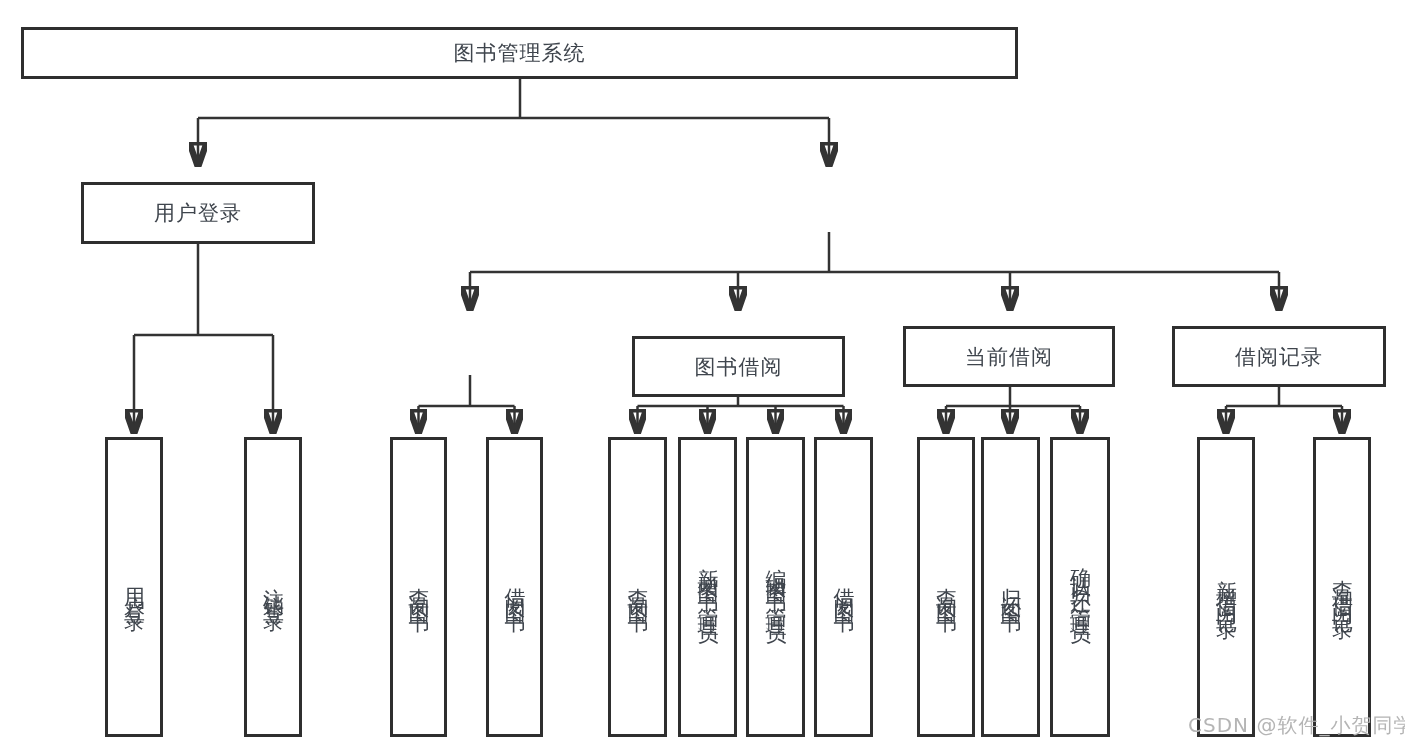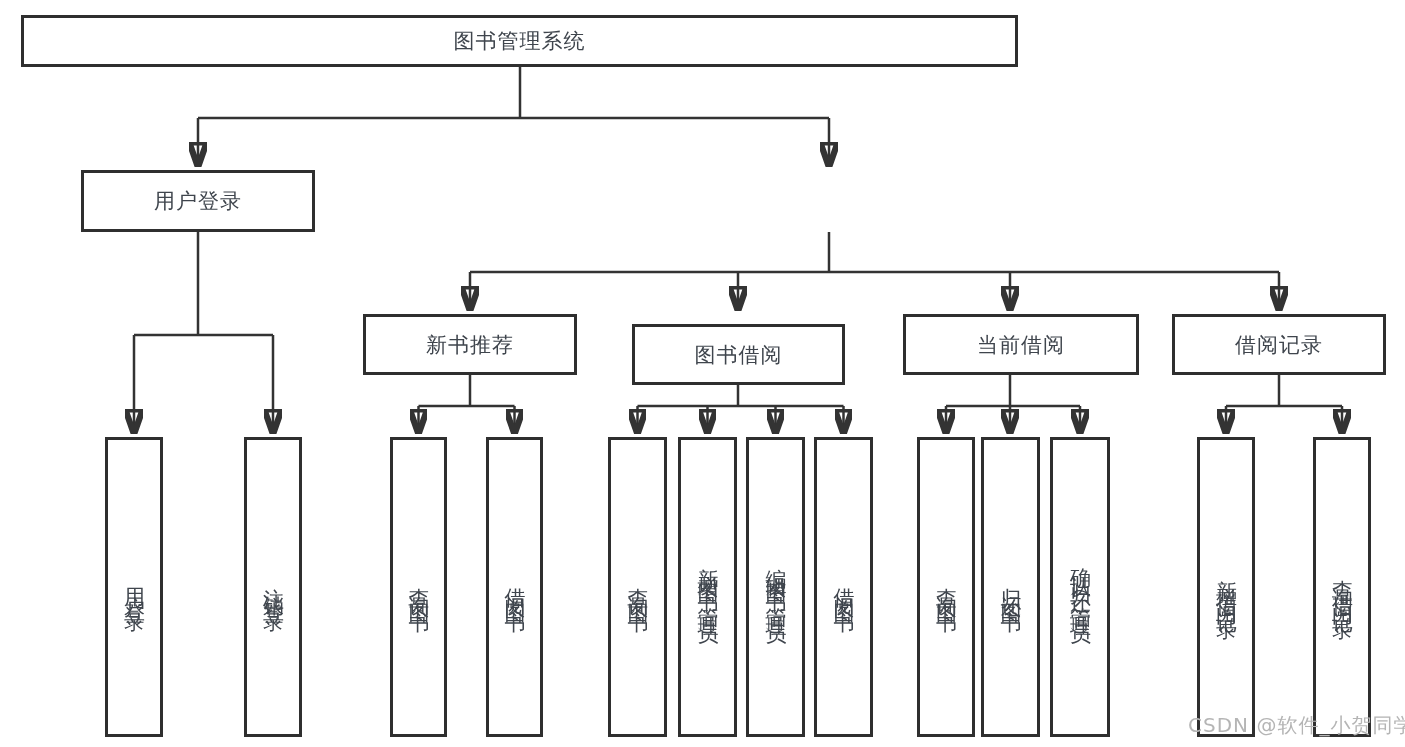--- a/index.html
+++ b/index.html
@@ -15,21 +15,21 @@
     position: absolute;
     box-sizing: border-box;
     border: 3px solid #2f2f2f;
     background: #ffffff;
     display: flex;
     align-items: center;
     justify-content: center;
     color: #3f454d;
     z-index: 2;
   }
-  .h-box { font-size: 21px; letter-spacing: 1px; }
+  .h-box { font-size: 21px; letter-spacing: 1px; margin-top: 12px; }
   .v-box {
     writing-mode: vertical-rl;
     text-orientation: mixed;
     font-size: 21px;
     letter-spacing: 8px;
     line-height: 1;
   }
   #connectors {
     position: absolute;
     left: 0; top: 0;
@@ -98,23 +98,22 @@
     <path d="M1279,375 V406"></path>
     <path d="M1226,406 H1342"></path>
     <path d="M1226,406 V433" marker-end="url(#arrow)"></path>
     <path d="M1342,406 V433" marker-end="url(#arrow)"></path>
   </svg>
 
   <div class="box h-box" style="left:21px; top:15px; width:997px; height:52px;">图书管理系统</div>
 
   <div class="box h-box" style="left:81px; top:170px; width:234px; height:62px;">用户登录</div>
 
-  <div class="box h-box" style="left:363px; top:314px; width:214px; height:61px;">新书推荐</div>
   <div class="box h-box" style="left:632px; top:324px; width:213px; height:61px;">图书借阅</div>
-  <div class="box h-box" style="left:903px; top:314px; width:236px; height:61px;">当前借阅</div>
+  <div class="box h-box" style="left:903px; top:314px; width:212px; height:61px;">当前借阅</div>
   <div class="box h-box" style="left:1172px; top:314px; width:214px; height:61px;">借阅记录</div>
 
   <div class="box v-box" style="left:105px; top:437px; width:58px; height:300px;">用户登录</div>
   <div class="box v-box" style="left:244px; top:437px; width:58px; height:300px;">注销登录</div>
 
   <div class="box v-box" style="left:390px; top:437px; width:57px; height:300px;">查询图书</div>
   <div class="box v-box" style="left:486px; top:437px; width:57px; height:300px;">借阅图书</div>
 
   <div class="box v-box" style="left:608px; top:437px; width:59px; height:300px;">查询图书</div>
   <div class="box v-box" style="left:678px; top:437px; width:59px; height:300px;">新增图书（管理员）</div>

